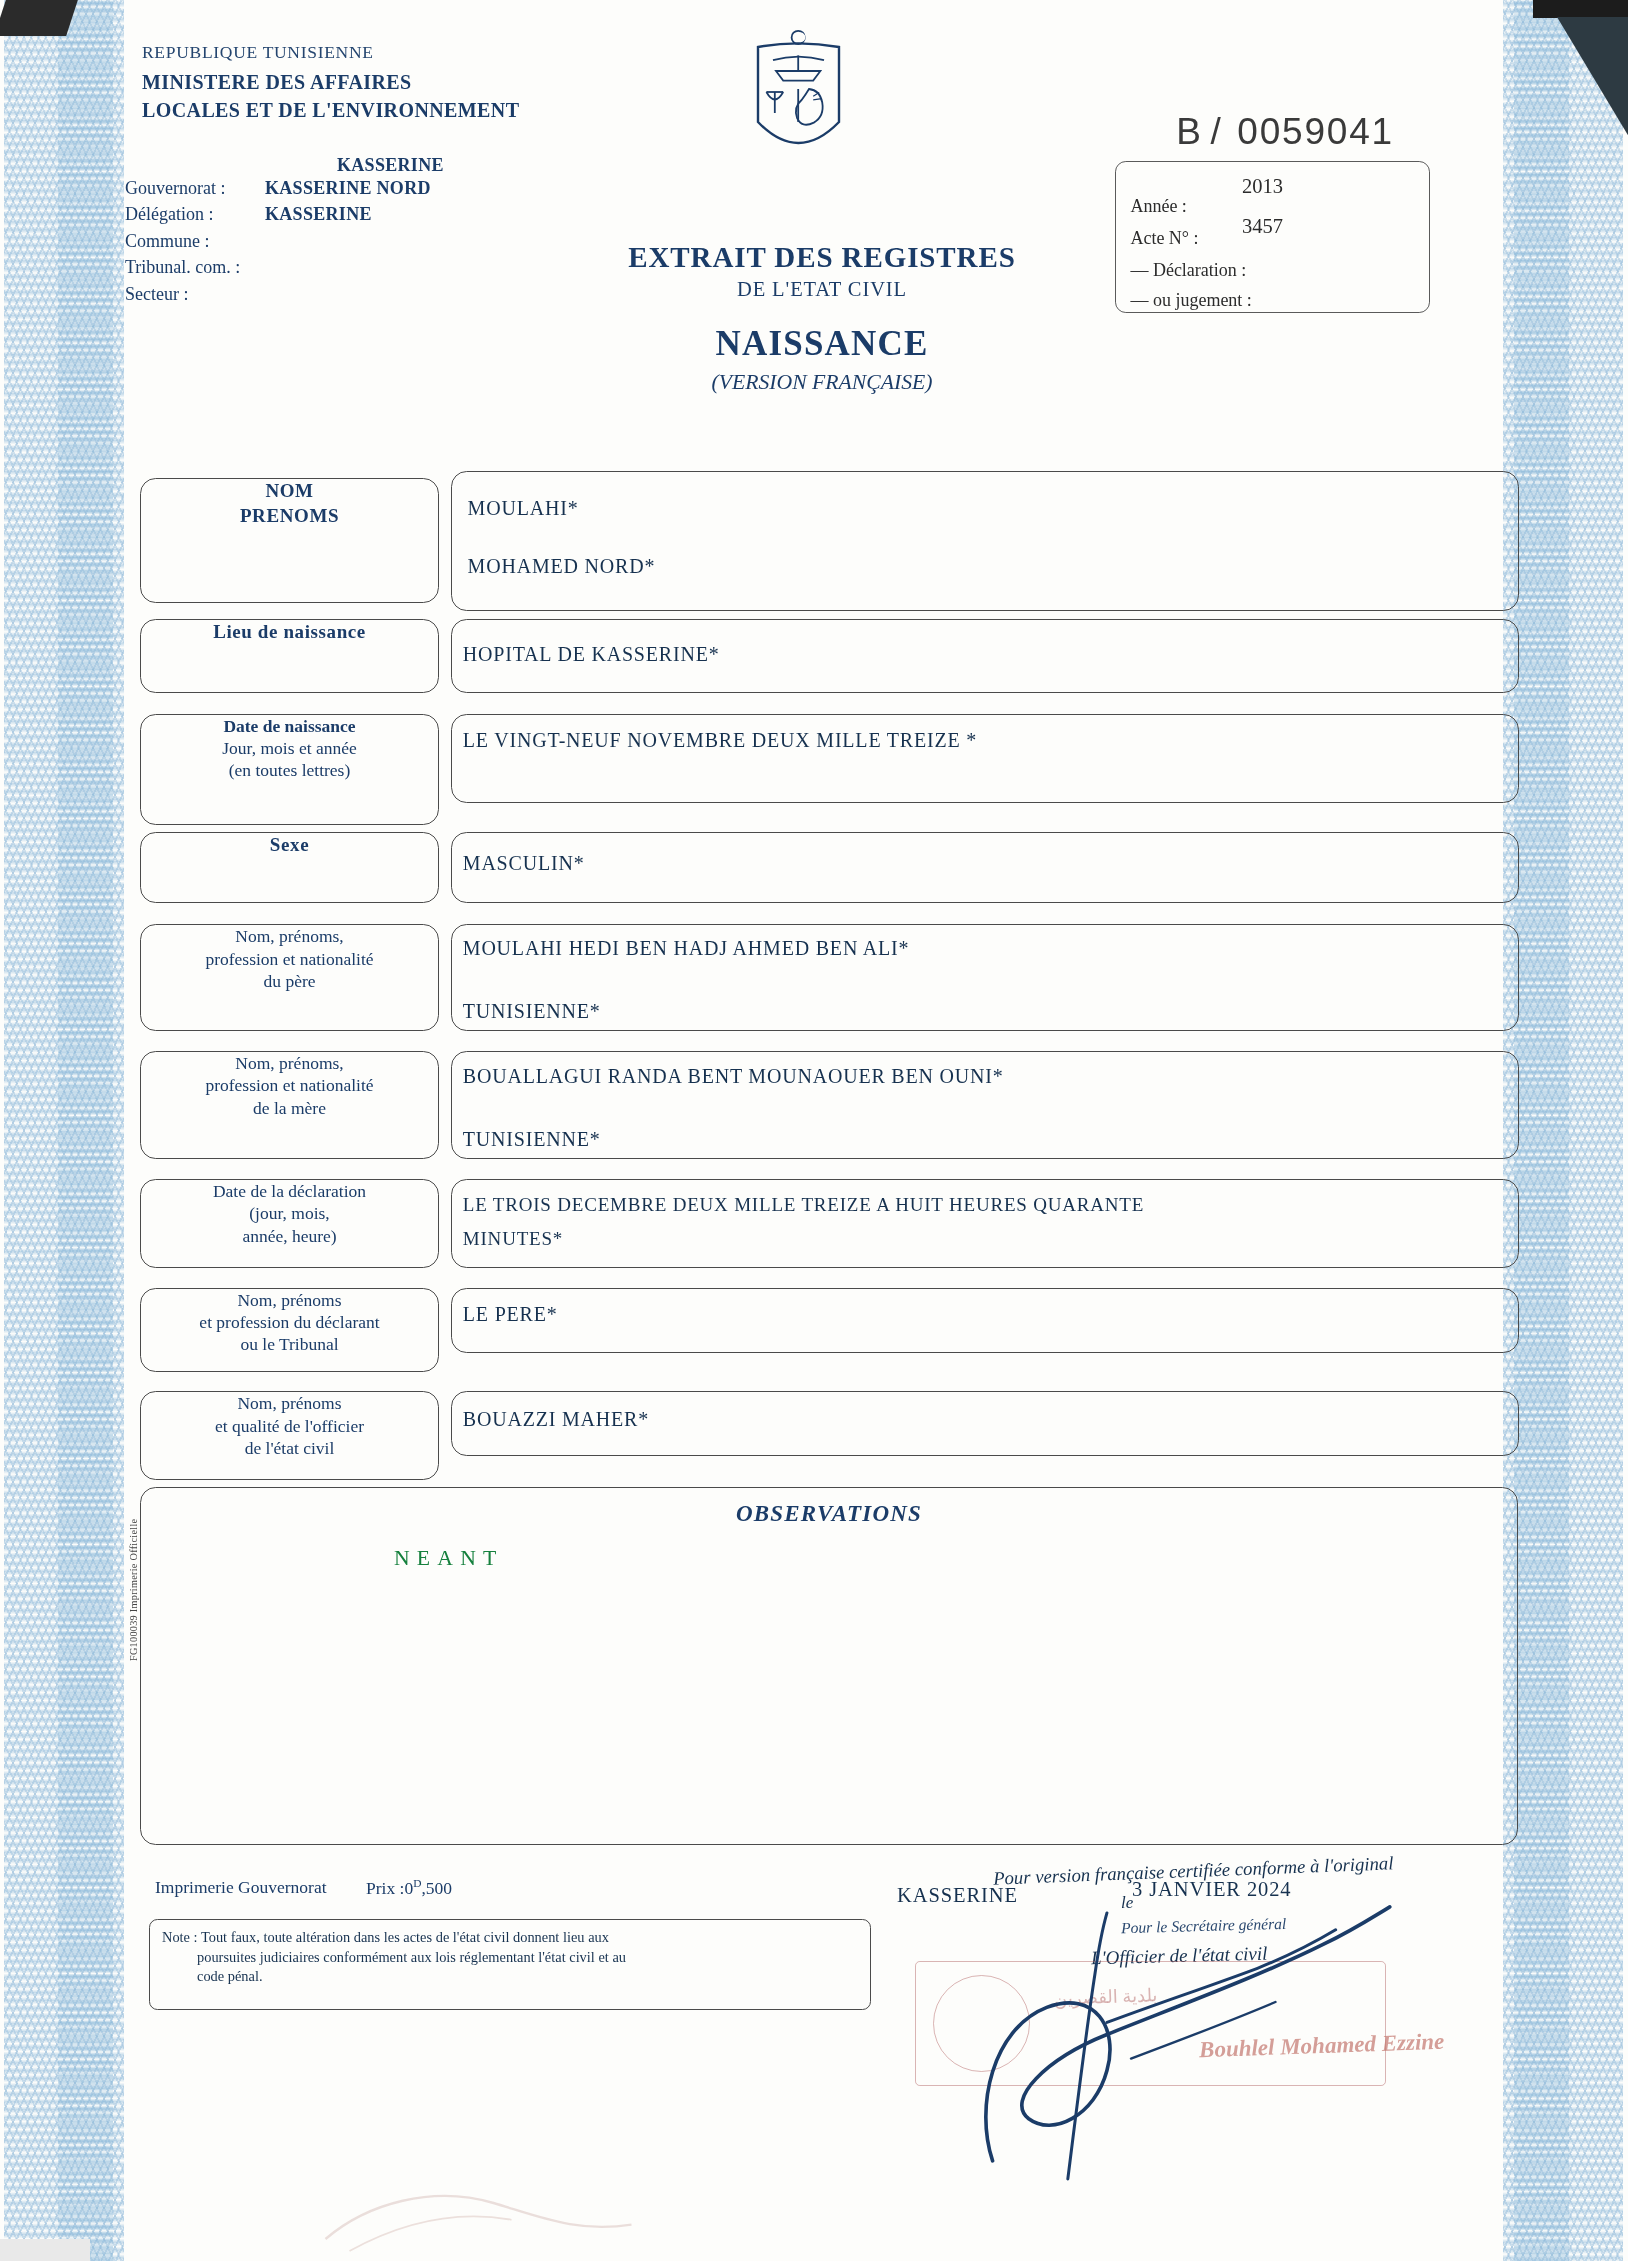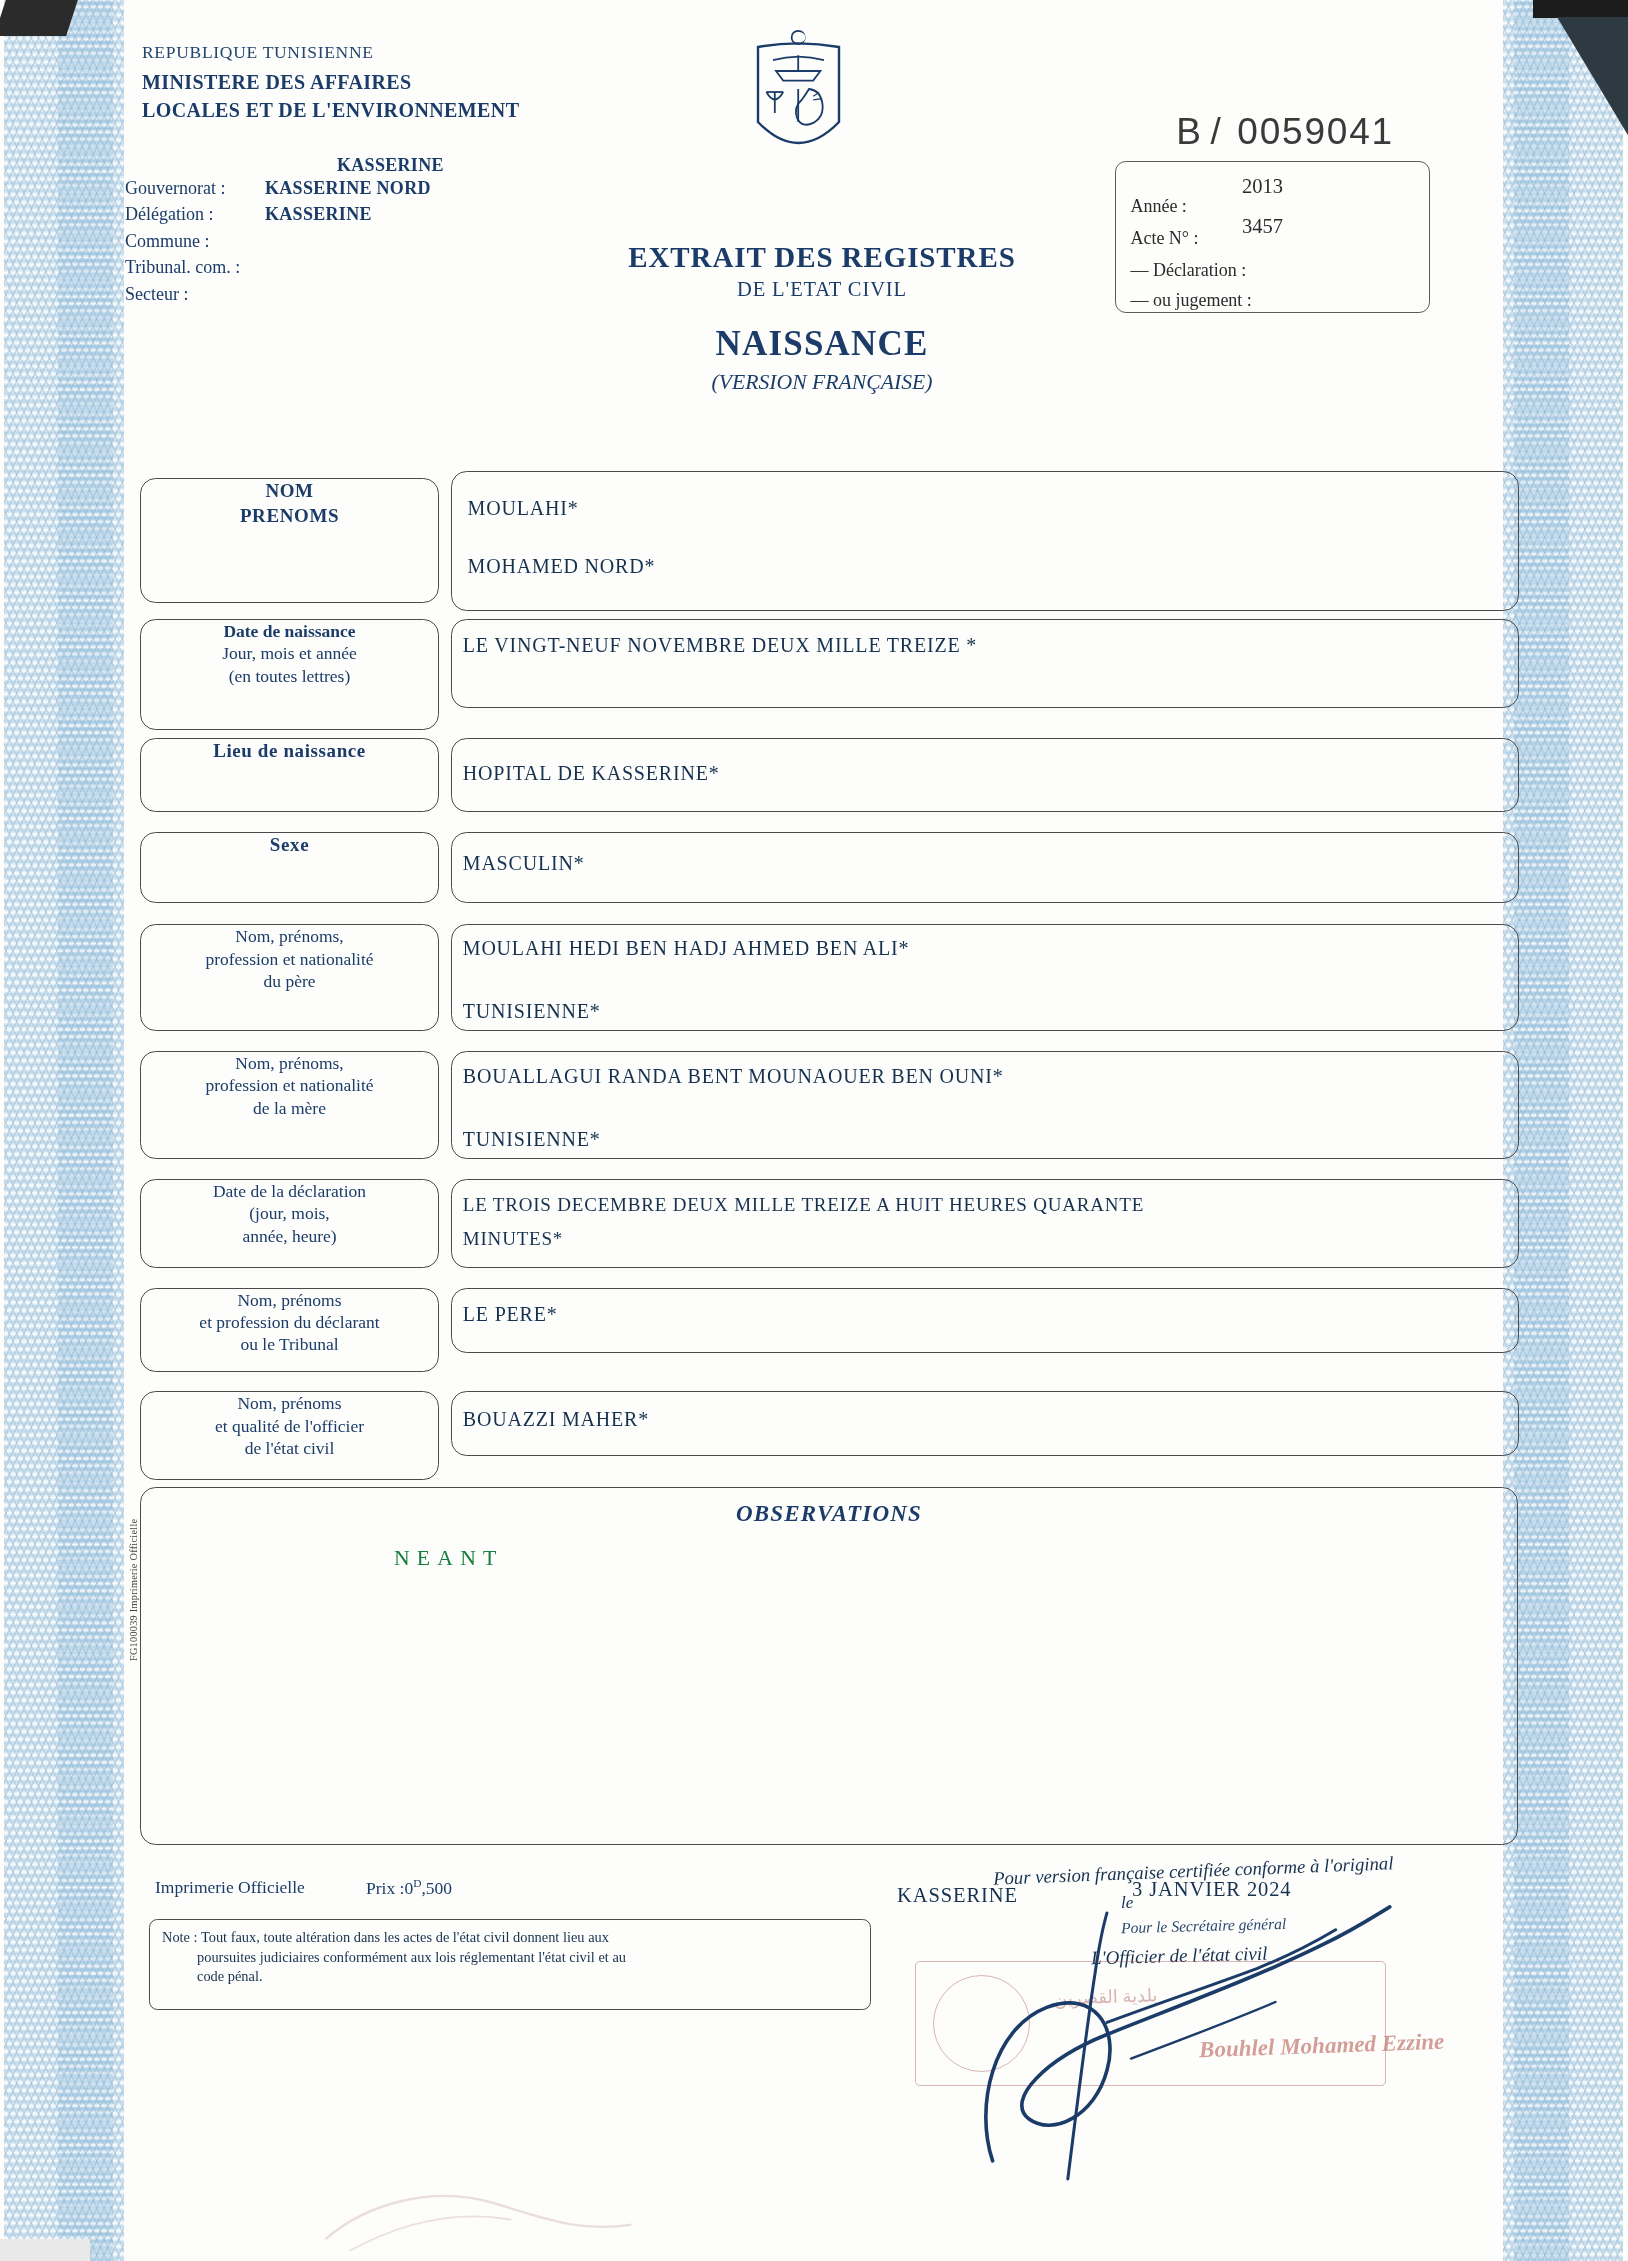--- a/index.html
+++ b/index.html
@@ -514,40 +514,40 @@
       <div class="cell lcell bold" style="top:7.2px; height:125px;">
         <span>NOM</span>
         <span>PRENOMS</span>
       </div>
       <div class="cell vcell" style="top:0; height:140px;">
         <div class="vtext" style="left:15.6px; top:25px;">MOULAHI*</div>
         <div class="vtext" style="left:15.6px; top:83px;">MOHAMED NORD*</div>
       </div>
     </div>
 
+    <div class="frow" style="height:87px;">
+      <div class="cell lcell bold" style="top:0; height:74px;">
+        <span>Lieu de naissance</span>
+      </div>
+      <div class="cell vcell" style="top:0; height:74px;">
+        <div class="vtext" style="left:10.8px; top:23px;">HOPITAL  DE  KASSERINE*</div>
+      </div>
+    </div>
+
     <div class="frow" style="height:111px;">
       <div class="cell lcell" style="top:0; height:111px;">
         <span style="font-weight:bold;">Date de naissance</span>
         <span>Jour, mois et année</span>
         <span>(en toutes lettres)</span>
       </div>
       <div class="cell vcell" style="top:0; height:89px;">
         <div class="vtext" style="left:10.8px; top:14.4px;">LE VINGT-NEUF NOVEMBRE  DEUX MILLE TREIZE *</div>
       </div>
     </div>
 
-    <div class="frow" style="height:87px;">
-      <div class="cell lcell bold" style="top:0; height:74px;">
-        <span>Lieu de naissance</span>
-      </div>
-      <div class="cell vcell" style="top:0; height:74px;">
-        <div class="vtext" style="left:10.8px; top:23px;">HOPITAL  DE  KASSERINE*</div>
-      </div>
-    </div>
-
     <div class="frow" style="height:84px;">
       <div class="cell lcell bold" style="top:0; height:71px;">
         <span>Sexe</span>
       </div>
       <div class="cell vcell" style="top:0; height:71px;">
         <div class="vtext" style="left:10.8px; top:19px;">MASCULIN*</div>
       </div>
     </div>
 
     <div class="frow" style="height:119px;">
@@ -610,21 +610,21 @@
 
   </div>
 
   <div class="obs">
     <div class="obs-title">OBSERVATIONS</div>
     <div class="obs-val">NEANT</div>
   </div>
 
   <div class="vert-code">FG100039  Imprimerie Officielle</div>
 
-  <div class="imprimerie">Imprimerie Officielle</div>
+  <div class="imprimerie">Imprimerie Gouvernorat</div>
   <div class="prix">
     <span>Prix :0</span><sup>D</sup><span>,500</span>
   </div>
 
   <div class="notebox">
     <span>Note :</span>
     <span>Tout faux, toute altération dans les actes de l'état civil donnent lieu aux</span>
     <span class="ind">poursuites judiciaires conformément aux lois réglementant l'état civil et au</span>
     <span class="ind2">code pénal.</span>
   </div>

